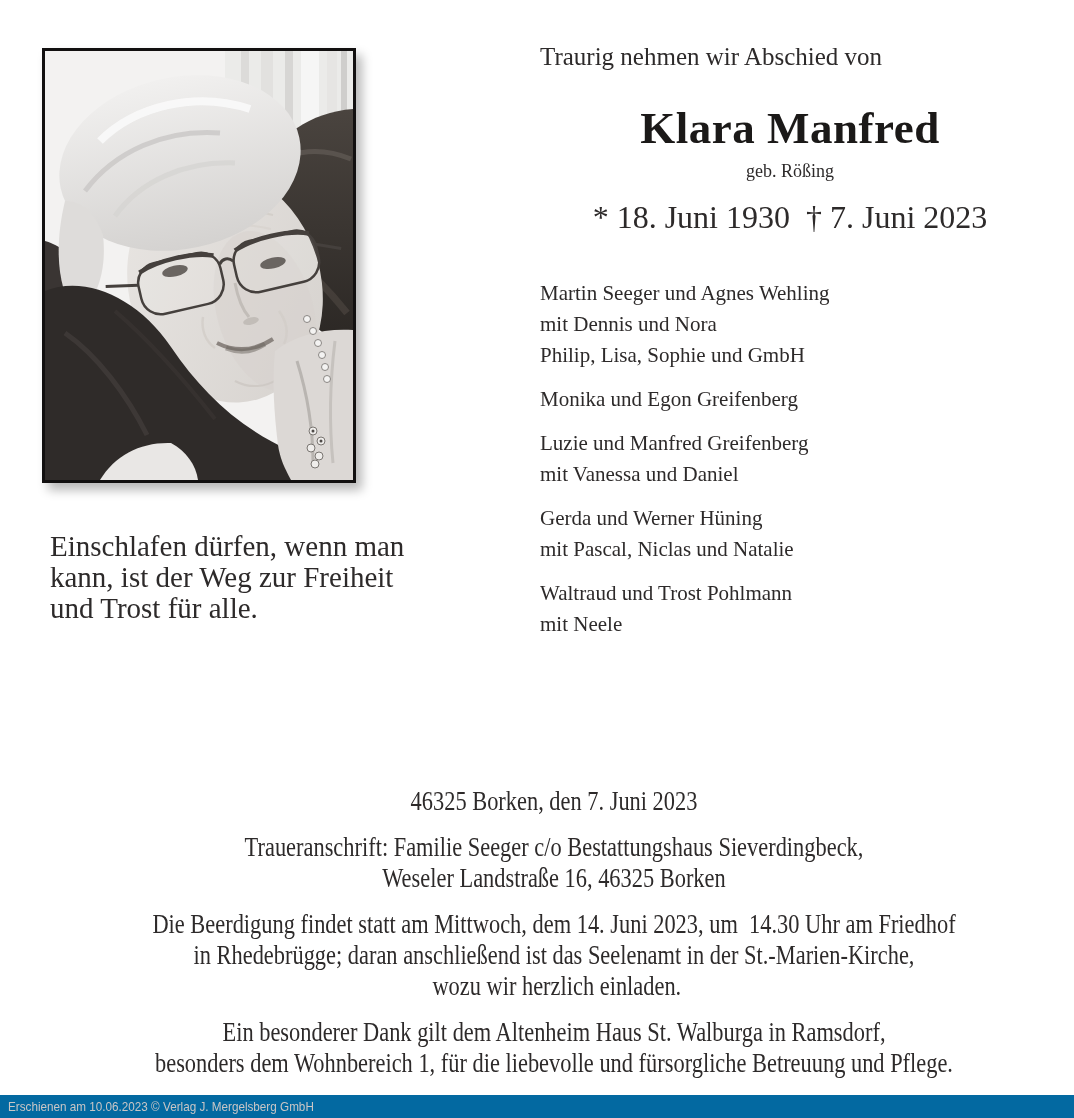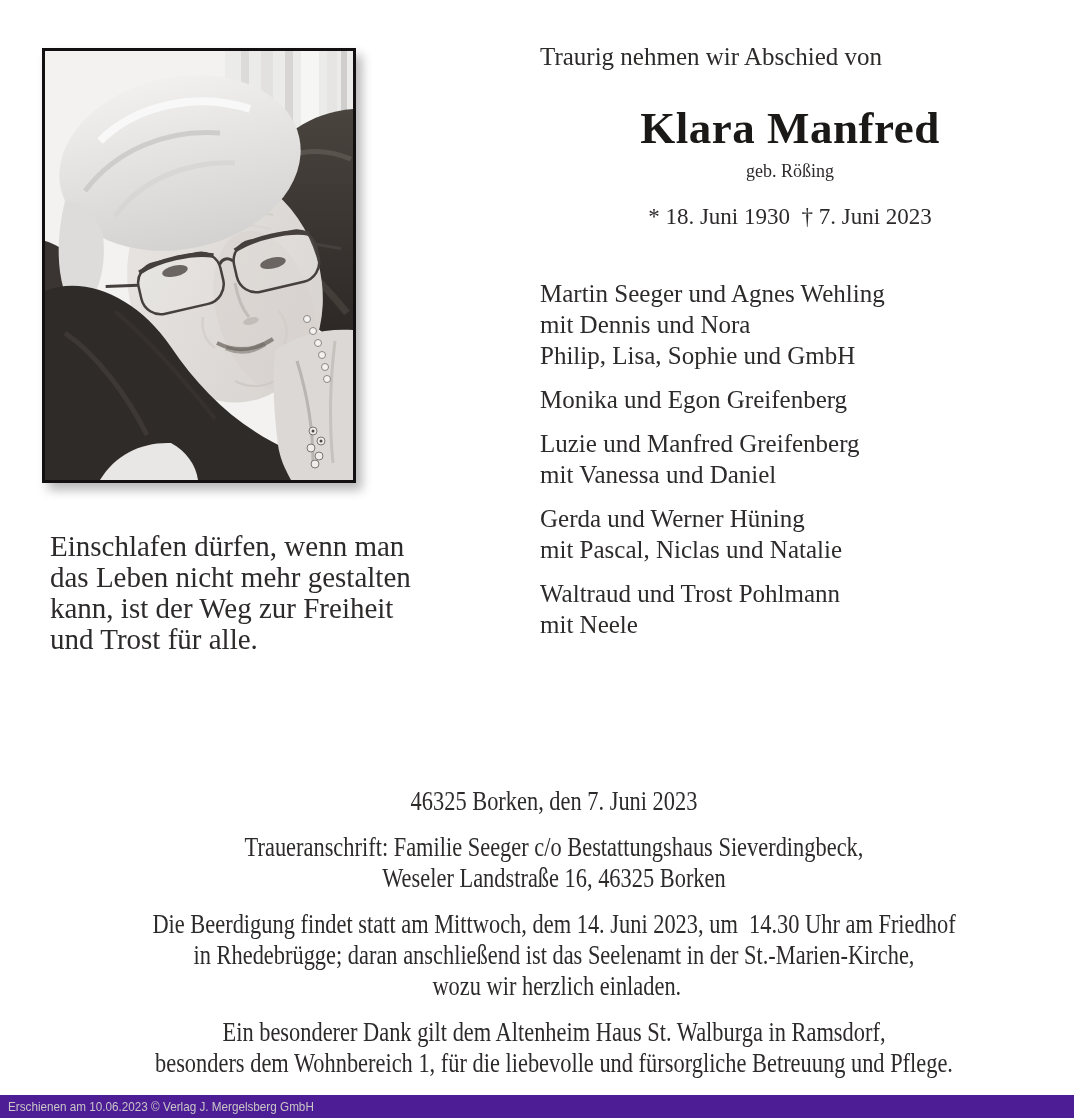--- a/index.html
+++ b/index.html
@@ -26,23 +26,23 @@
   
   .right-col { position:absolute; left:540px; top:42px; width:500px; }
   .intro-line { font-size:25px; line-height:30px; }
   .name-block { text-align:center; }
   .deceased-name {
     margin-top:30px;
     font-size:45px; line-height:52px; font-weight:bold;
     color:#1b1918; letter-spacing:0.5px;
   }
   .maiden-name { margin-top:4px; font-size:18px; line-height:26px; }
-  .life-dates  { margin-top:17px; font-size:23px; line-height:32px; }
-
-  .mourners-list { margin-top:45px; font-size:25px; }
+  .life-dates  { margin-top:17px; font-size:32px; line-height:32px; }
+
+  .mourners-list { margin-top:45px; font-size:21px; }
   .mourner-group { margin-bottom:13px; }
   .mourner-group .line { line-height:31px; }
 
   
   .verse {
     position:absolute; left:50px; top:531px;
     font-size:29px;
   }
   .verse .line { line-height:31px; }
 
@@ -53,21 +53,21 @@
     font-size:28px;
     transform:scaleX(0.8); transform-origin:0 0;
     width:1260px;
   }
   .closing .para .line { line-height:31px; }
 
   
   .publisher-bar {
     position:absolute; left:0; bottom:0;
     width:100%; height:23px;
-    background:#4c1d95;
+    background:#0369a1;
     display:flex; align-items:center;
     box-sizing:border-box; padding-left:8px;
   }
   .publisher-bar .credit {
     color:#c9c6c6;
     font-family:"Liberation Sans", sans-serif;
     font-size:13px;
     display:inline-block;
     transform:scaleX(0.9); transform-origin:0 50%;
     white-space:pre;
@@ -207,21 +207,20 @@
     </div>
     <div class="mourner-group">
       <div class="line">Waltraud und Trost Pohlmann</div>
       <div class="line">mit Neele</div>
     </div>
   </div>
 </div>
 
 <div class="verse">
   <div class="line">Einschlafen dürfen, wenn man</div>
-  <div class="line">das Leben nicht mehr gestalten</div>
   <div class="line">kann, ist der Weg zur Freiheit</div>
   <div class="line">und Trost für alle.</div>
 </div>
 
 <div class="closing">
   <div class="para">
     <div class="line">46325 Borken, den 7. Juni 2023</div>
   </div>
   <div class="para">
     <div class="line">Traueranschrift: Familie Seeger c/o Bestattungshaus Sieverdingbeck,</div>

